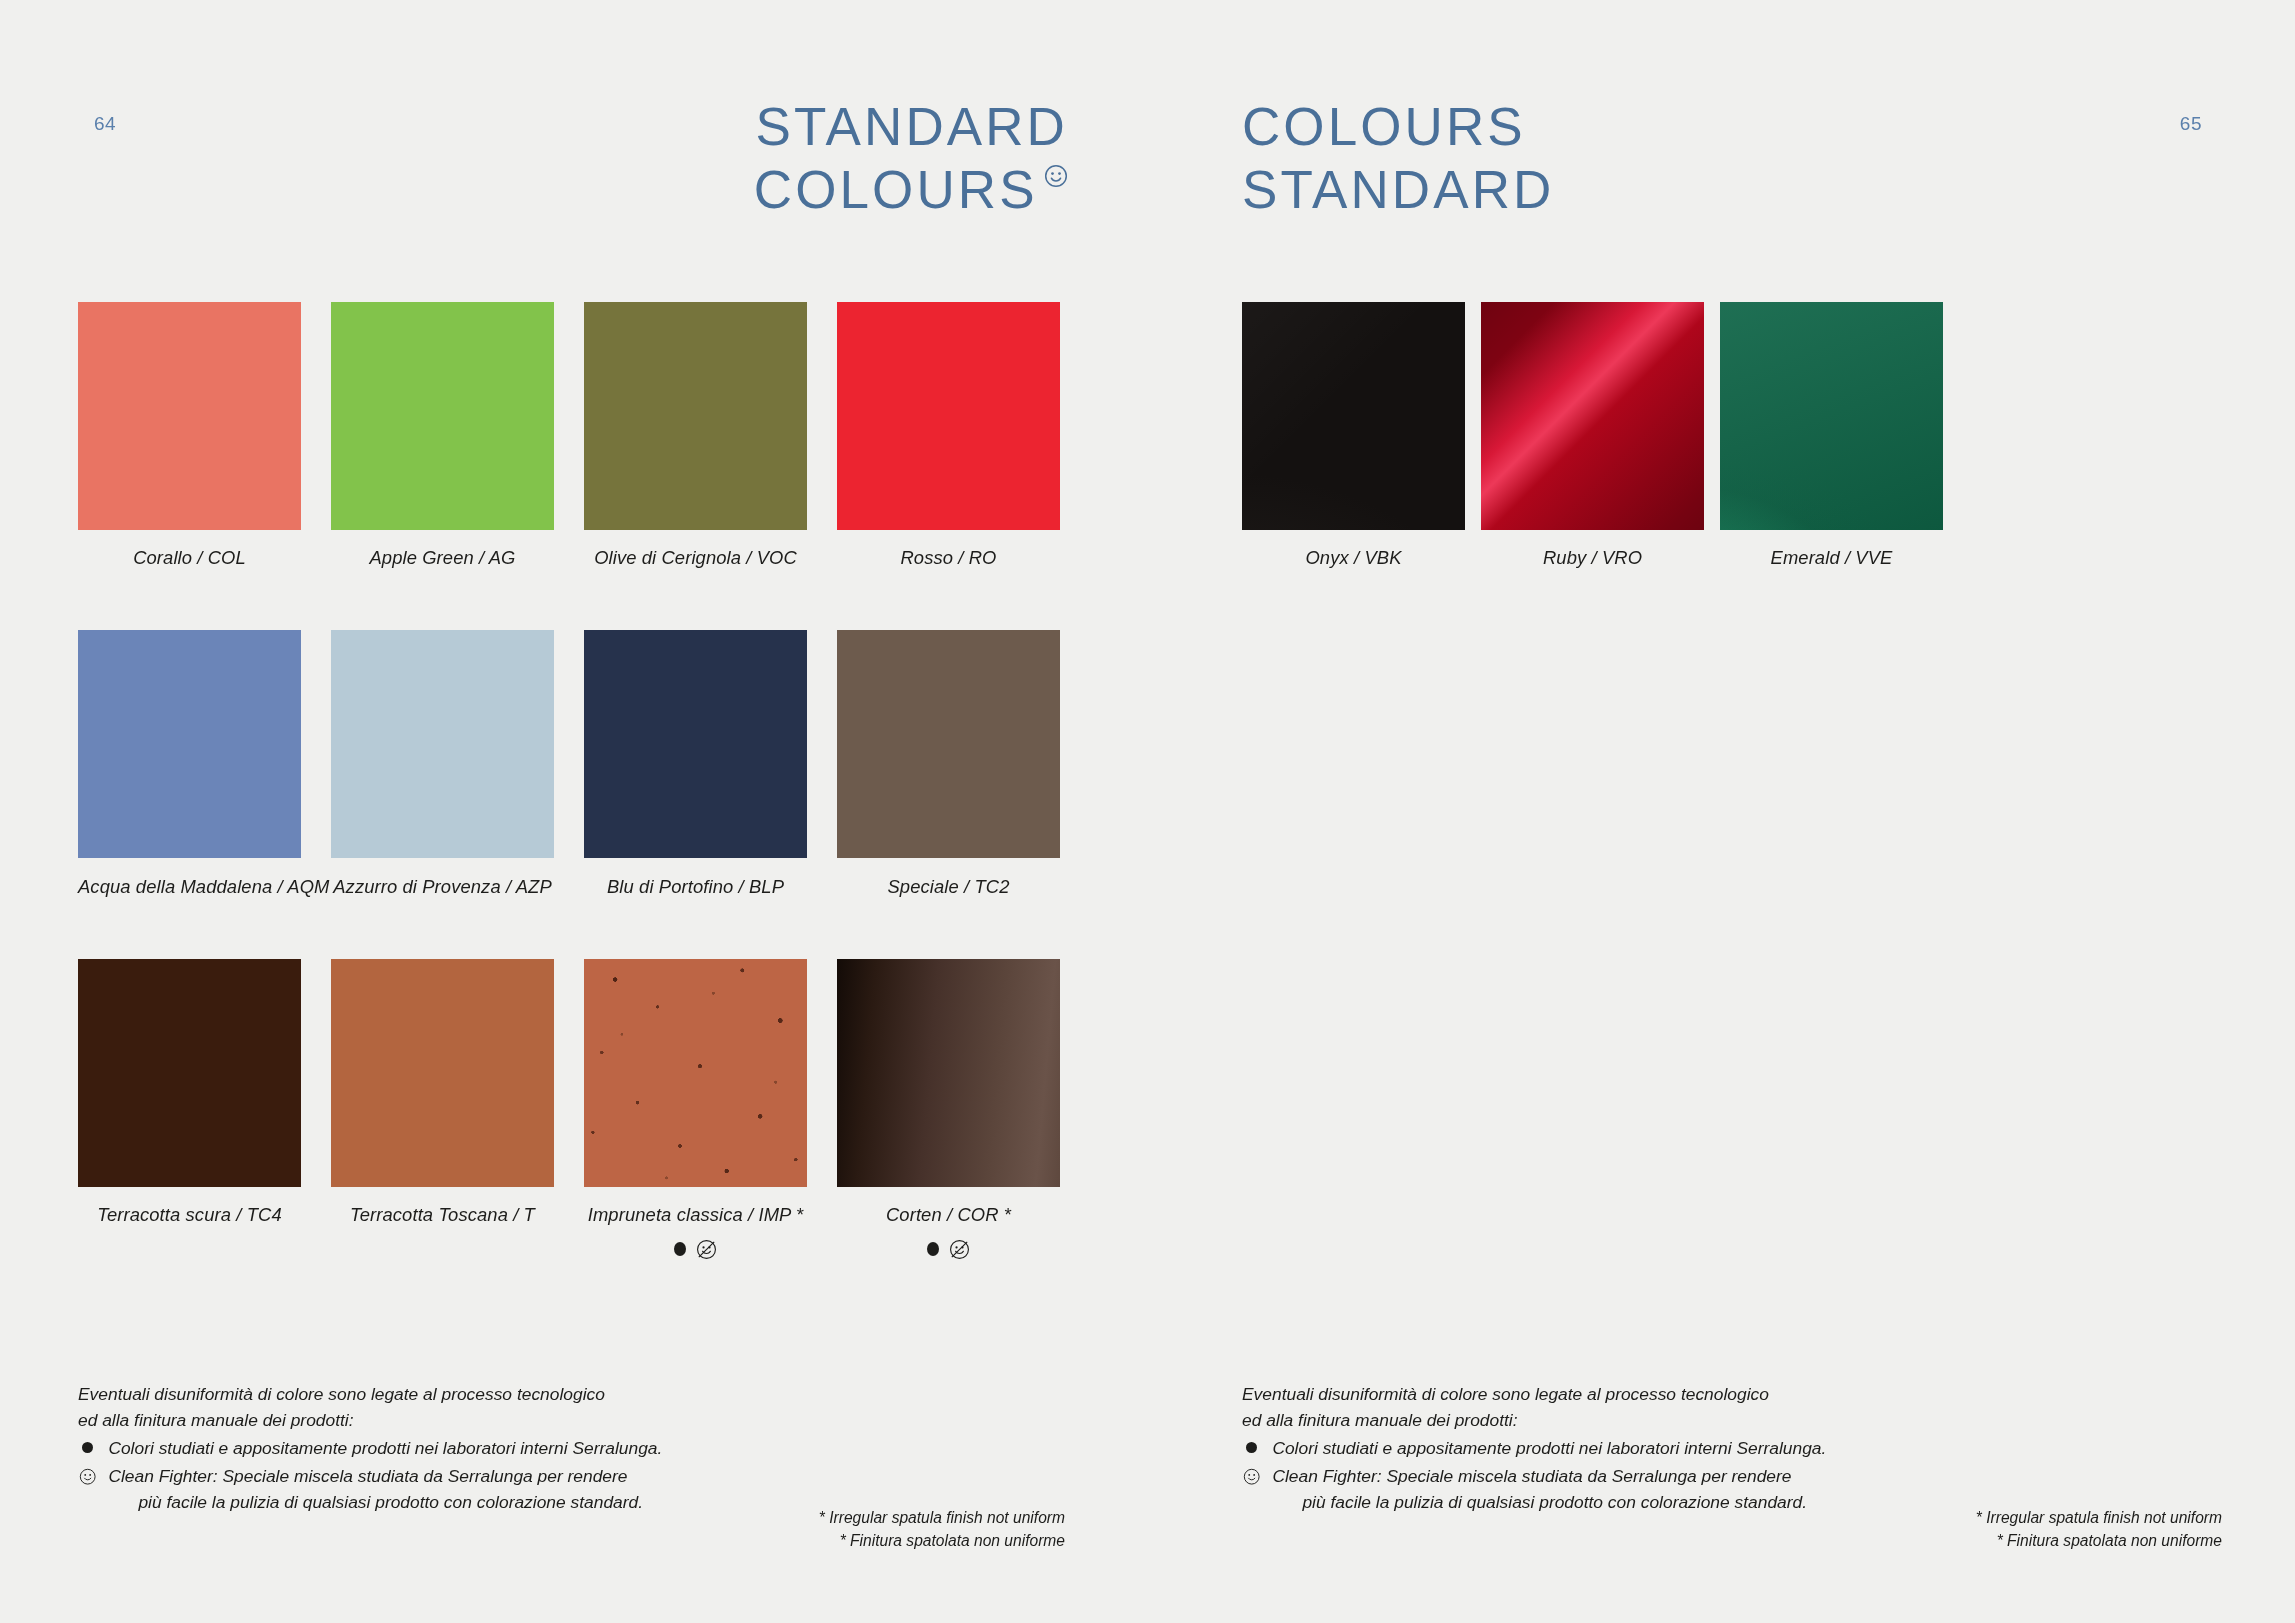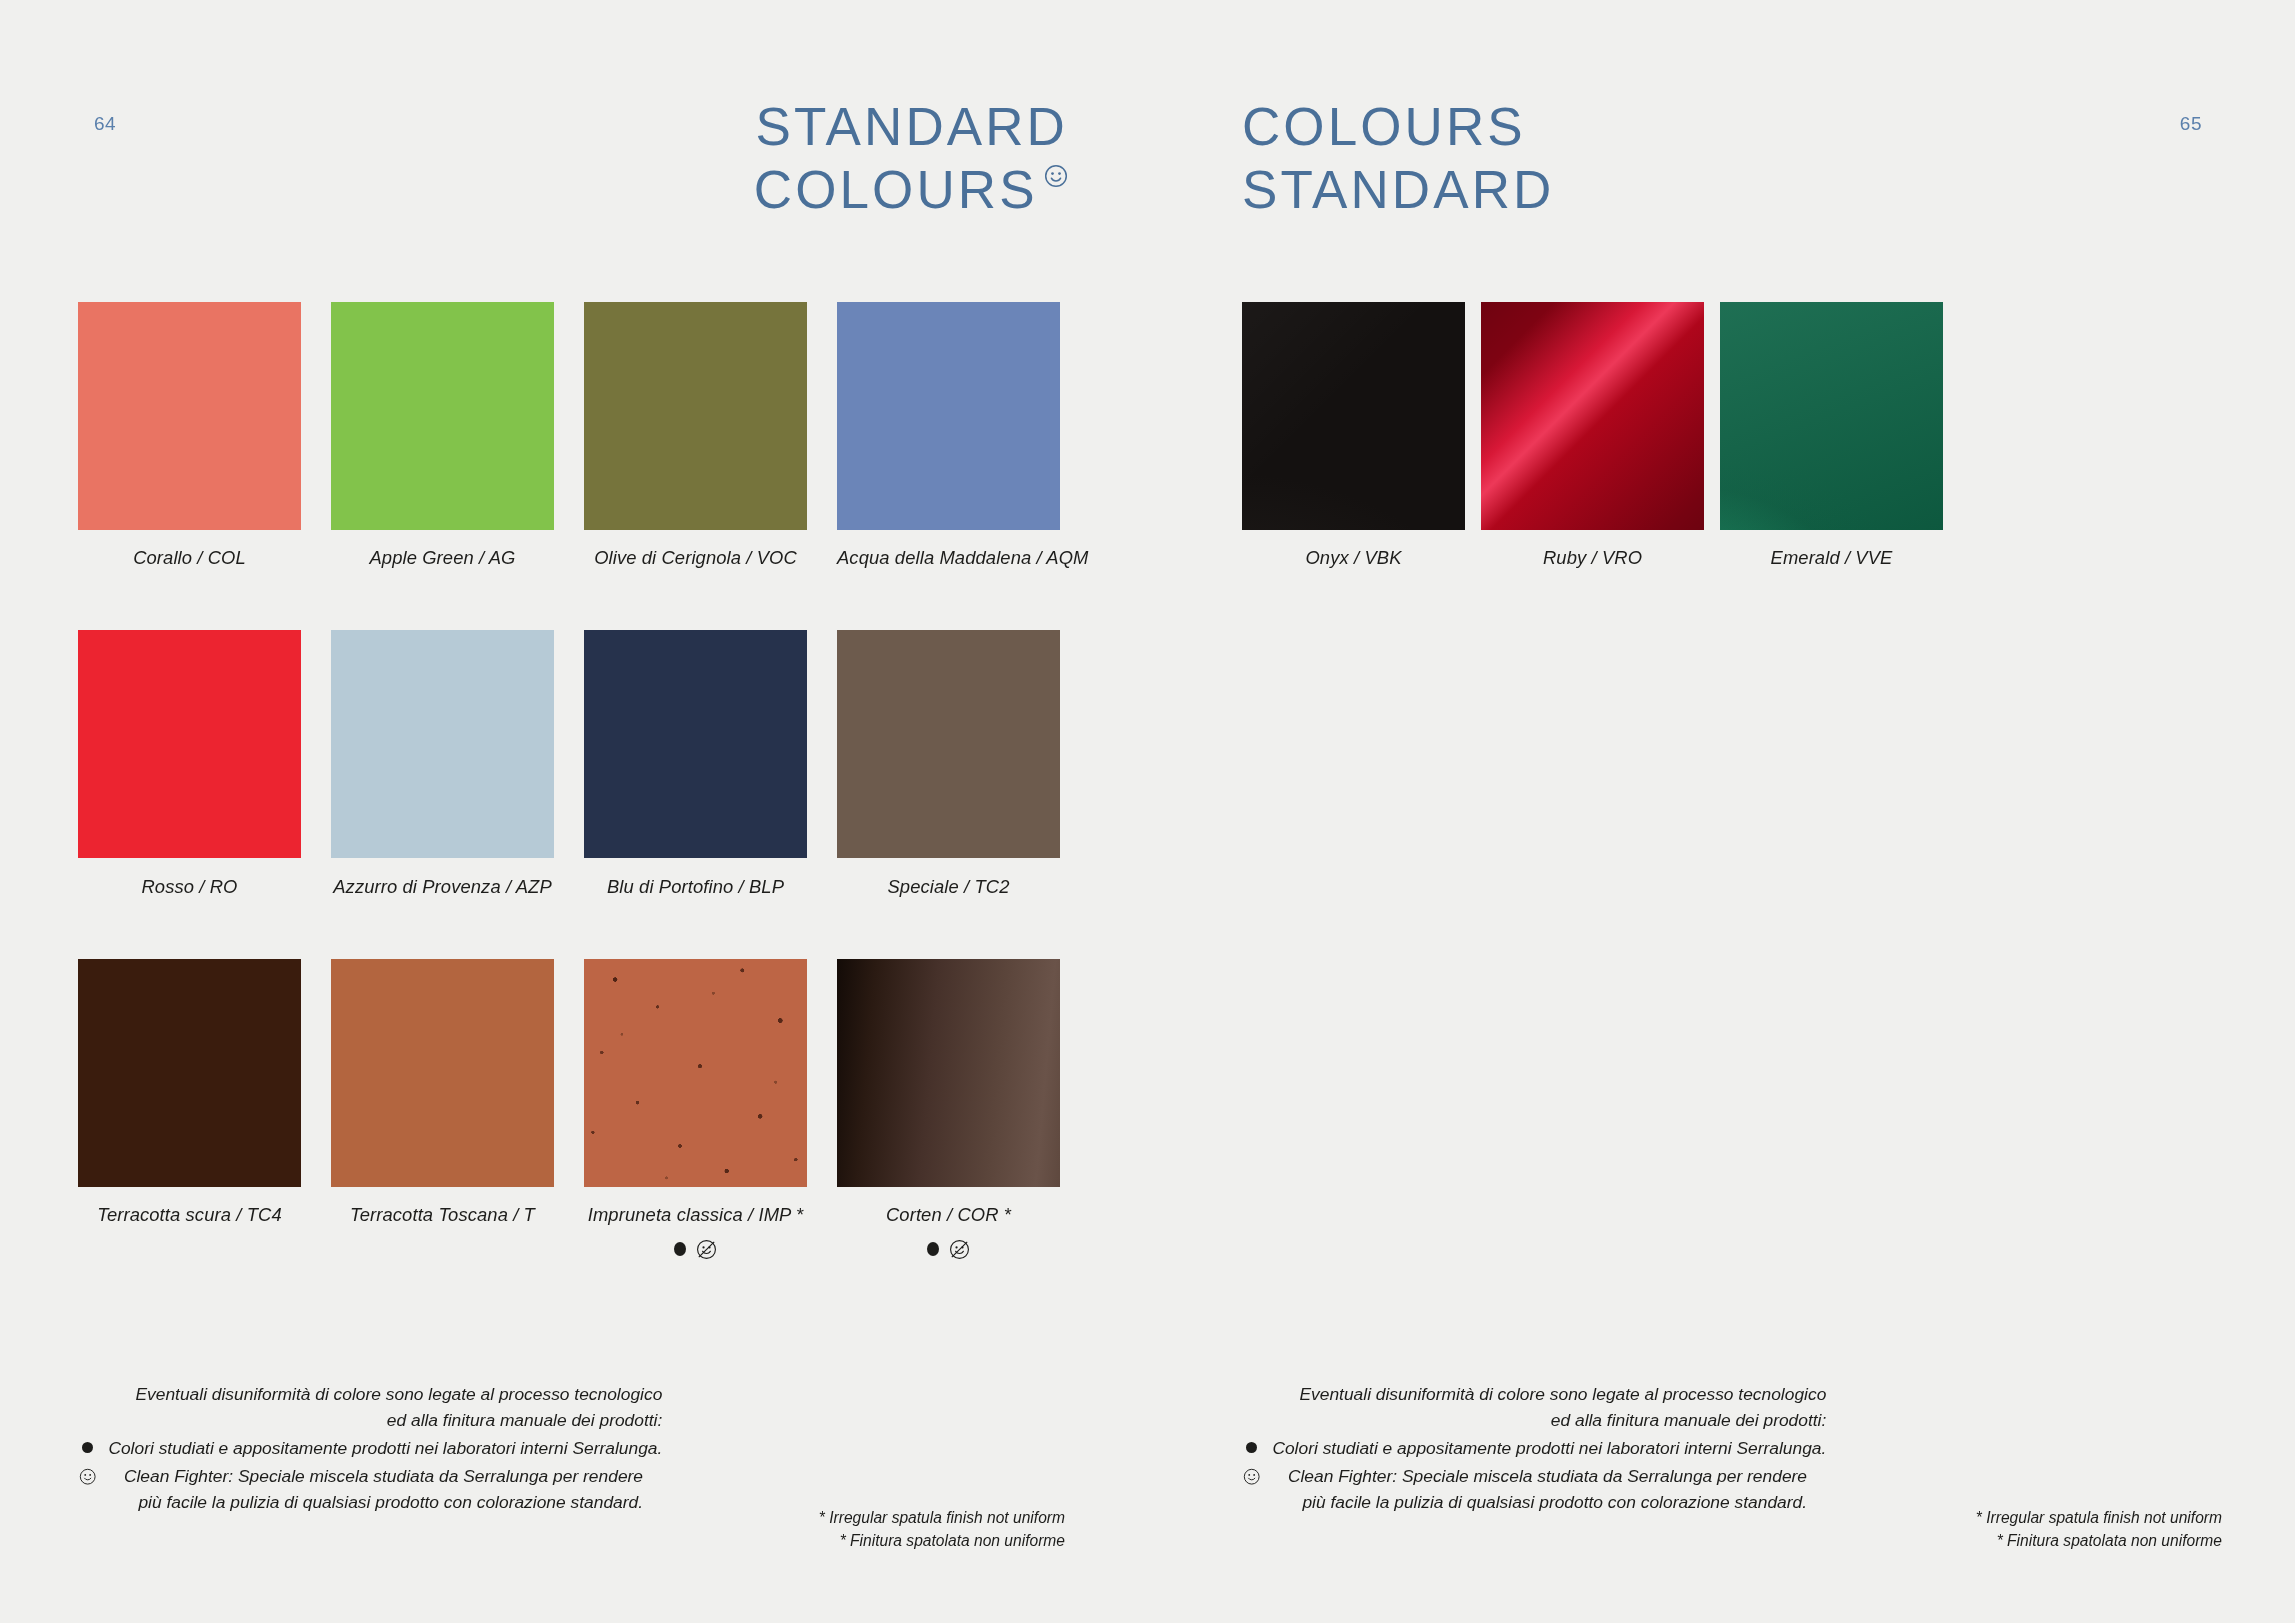--- a/index.html
+++ b/index.html
@@ -135,21 +135,20 @@
   }
 
   
   .footnote {
     position: absolute;
     font-size: 17.4px;
     font-style: italic;
     color: #1d1d1b;
     line-height: 1.47;
     font-family: "Liberation Sans", sans-serif;
-    text-align: right;
   }
   .footnote-left  { top: 1382px; left: 78px; }
   .footnote-right { top: 1382px; left: 1242px; }
   .fn-line { white-space: nowrap; display: block; }
   .fn-item {
     display: flex;
     align-items: flex-start;
     gap: 12px;
     margin-top: 2.8px;
   }
@@ -208,27 +207,27 @@
   </div>
   <div class="swatch-cell">
     <span class="swatch" style="background: rgb(130, 195, 75);"></span>
     <div class="swatch-label">Apple Green / AG</div>
   </div>
   <div class="swatch-cell">
     <span class="swatch" style="background: rgb(118, 116, 60);"></span>
     <div class="swatch-label">Olive di Cerignola / VOC</div>
   </div>
   <div class="swatch-cell">
+    <span class="swatch" style="background: rgb(236, 36, 48);"></span>
+    <div class="swatch-label">Rosso / RO</div>
+  </div>
+
+  <div class="swatch-cell">
     <span class="swatch" style="background: rgb(107, 133, 184);"></span>
     <div class="swatch-label">Acqua della Maddalena / AQM</div>
-  </div>
-
-  <div class="swatch-cell">
-    <span class="swatch" style="background: rgb(236, 36, 48);"></span>
-    <div class="swatch-label">Rosso / RO</div>
   </div>
   <div class="swatch-cell">
     <span class="swatch" style="background: rgb(182, 202, 214);"></span>
     <div class="swatch-label">Azzurro di Provenza / AZP</div>
   </div>
   <div class="swatch-cell">
     <span class="swatch" style="background: rgb(38, 50, 76);"></span>
     <div class="swatch-label">Blu di Portofino / BLP</div>
   </div>
   <div class="swatch-cell">

